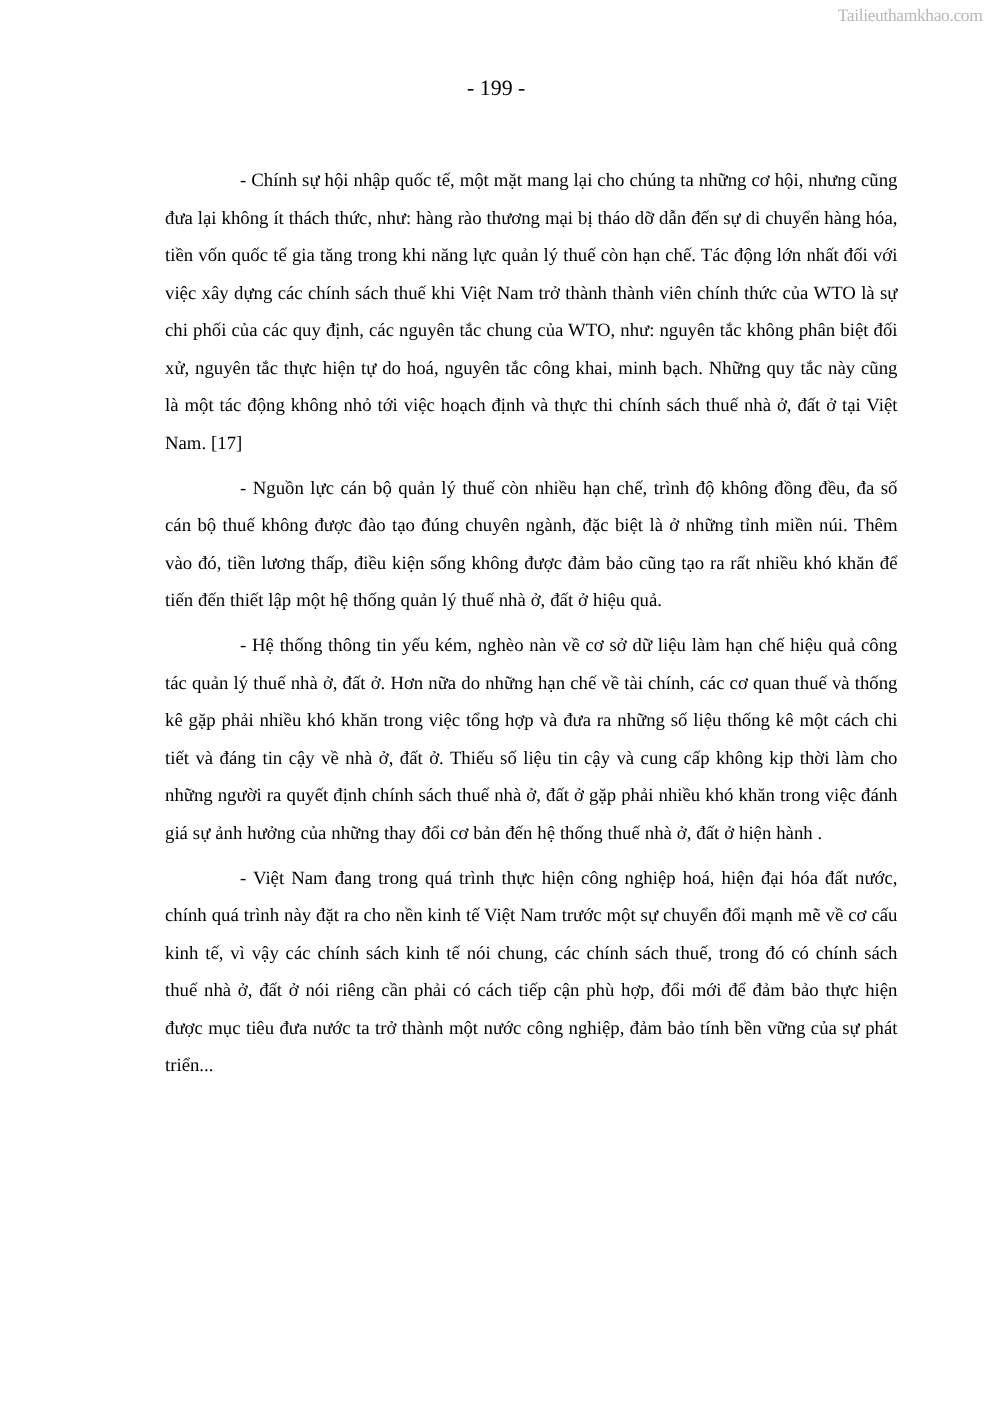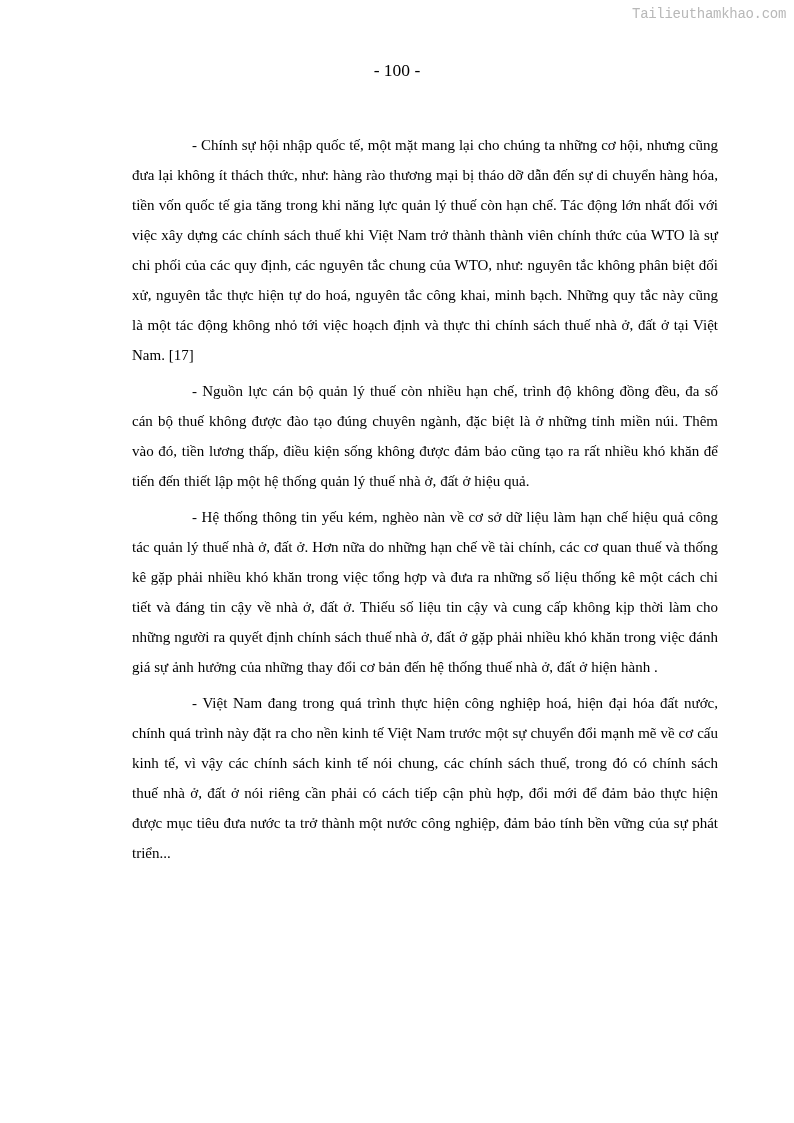--- a/index.html
+++ b/index.html
@@ -12,21 +12,21 @@
       height: 1123px;
       position: relative;
       overflow: hidden;
       font-family: "Liberation Serif", "DejaVu Serif", serif;
       color: #000000;
     }
     .watermark {
       position: absolute;
       top: 6px;
       right: 8px;
-      font-family: Liberation Mono, monospace;
+      font-family: Liberation Serif, serif;
       font-size: 14px;
       color: #b8b8b8;
       letter-spacing: -0.3px;
     }
     .page-number {
       position: absolute;
       top: 59px;
       left: 0;
       width: 100%;
       text-align: center;
@@ -46,20 +46,20 @@
       text-align: justify;
       text-indent: 60px;
       word-spacing: 0.2px;
     }
   </style>
 </head>
 <body>
 
 <div class="watermark">Tailieuthamkhao.com</div>
 
-<div class="page-number">- 100 -</div>
+<div class="page-number">- 199 -</div>
 
 <div class="body-text">
   <p class="para">- Chính sự hội nhập quốc tế, một mặt mang lại cho chúng ta những cơ hội, nhưng cũng đưa lại không ít thách thức, như: hàng rào thương mại bị tháo dỡ dẫn đến sự di chuyển hàng hóa, tiền vốn quốc tế gia tăng trong khi năng lực quản lý thuế còn hạn chế. Tác động lớn nhất đối với việc xây dựng các chính sách thuế khi Việt Nam trở thành thành viên chính thức của WTO là sự chi phối của các quy định, các nguyên tắc chung của WTO, như: nguyên tắc không phân biệt đối xử, nguyên tắc thực hiện tự do hoá, nguyên tắc công khai, minh bạch. Những quy tắc này cũng là một tác động không nhỏ tới việc hoạch định và thực thi chính sách thuế nhà ở, đất ở tại Việt Nam. [17]</p>
   <p class="para">- Nguồn lực cán bộ quản lý thuế còn nhiều hạn chế, trình độ không đồng đều, đa số cán bộ thuế không được đào tạo đúng chuyên ngành, đặc biệt là ở những tỉnh miền núi. Thêm vào đó, tiền lương thấp, điều kiện sống không được đảm bảo cũng tạo ra rất nhiều khó khăn để tiến đến thiết lập một hệ thống quản lý thuế nhà ở, đất ở hiệu quả.</p>
   <p class="para">- Hệ thống thông tin yếu kém, nghèo nàn về cơ sở dữ liệu làm hạn chế hiệu quả công tác quản lý thuế nhà ở, đất ở. Hơn nữa do những hạn chế về tài chính, các cơ quan thuế và thống kê gặp phải nhiều khó khăn trong việc tổng hợp và đưa ra những số liệu thống kê một cách chi tiết và đáng tin cậy về nhà ở, đất ở. Thiếu số liệu tin cậy và cung cấp không kịp thời làm cho những người ra quyết định chính sách thuế nhà ở, đất ở gặp phải nhiều khó khăn trong việc đánh giá sự ảnh hưởng của những thay đổi cơ bản đến hệ thống thuế nhà ở, đất ở hiện hành .</p>
   <p class="para">- Việt Nam đang trong quá trình thực hiện công nghiệp hoá, hiện đại hóa đất nước, chính quá trình này đặt ra cho nền kinh tế Việt Nam trước một sự chuyển đổi mạnh mẽ về cơ cấu kinh tế, vì vậy các chính sách kinh tế nói chung, các chính sách thuế, trong đó có chính sách thuế nhà ở, đất ở nói riêng cần phải có cách tiếp cận phù hợp, đổi mới để đảm bảo thực hiện được mục tiêu đưa nước ta trở thành một nước công nghiệp, đảm bảo tính bền vững của sự phát triển...</p>
 </div>
 
 </body></html>

